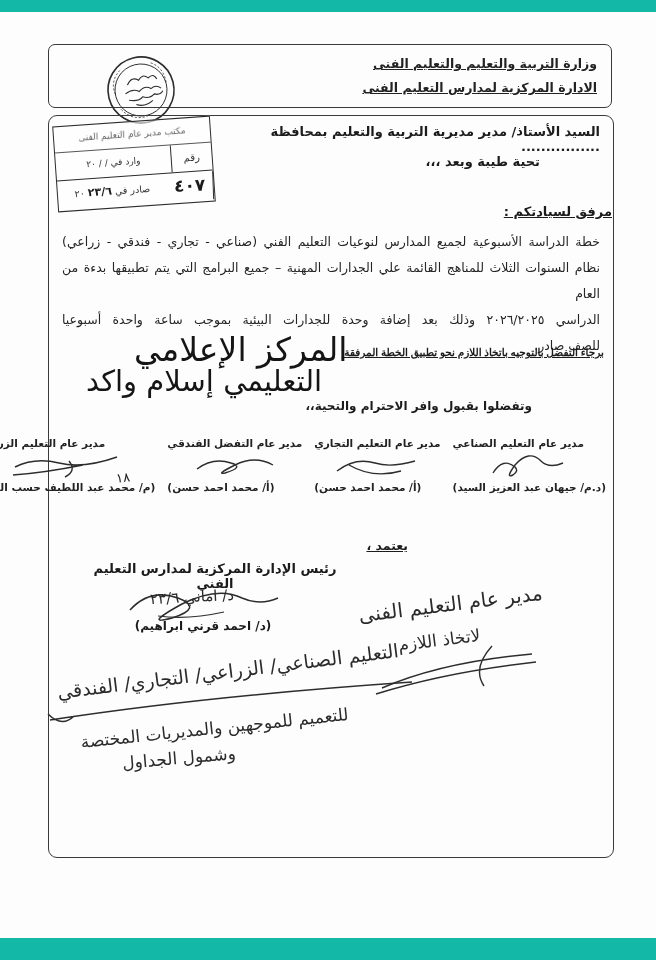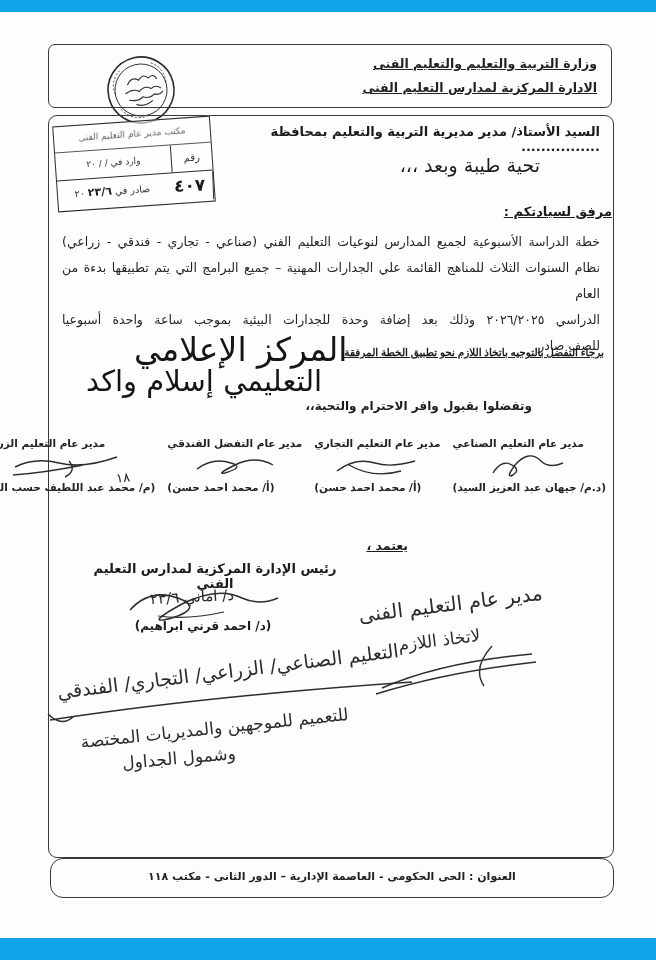--- a/index.html
+++ b/index.html
@@ -1,17 +1,17 @@
 <!DOCTYPE html>
 <html lang="ar" dir="rtl"><head>
 <meta charset="utf-8">
 <style>
   html,body{margin:0;padding:0;}
   body{background:#e9e5e9;font-family:"DejaVu Sans",sans-serif;}
-  #canvas{position:relative;width:656px;height:960px;margin:0 auto;background:#0ea5e9;overflow:hidden;direction:rtl;}
+  #canvas{position:relative;width:656px;height:960px;margin:0 auto;background:#14b8a6;overflow:hidden;direction:rtl;}
   .paper{position:absolute;left:0;top:12px;width:656px;height:926px;background:#fefdfe;}
   .abs{position:absolute;}
   .box{border:1.6px solid #3a3a3a;border-radius:7px;background:transparent;}
   
   #letterhead{left:48px;top:44px;width:562px;height:62px;}
   .lh-text{position:absolute;right:14px;top:7px;text-align:right;font-size:12.5px;font-weight:bold;line-height:24px;color:#222;}
   .lh-text div{text-decoration:underline;}
   #seal{left:95px;top:48px;width:92px;height:84px;}
   
   #frame{left:48px;top:115px;width:564px;height:741px;border-radius:9px;}
@@ -20,21 +20,21 @@
   #stamp .row1{height:25px;border-bottom:1.6px solid #2b2b2b;font-size:9px;line-height:25px;text-align:center;color:#3c3c3c;filter:blur(.5px);opacity:.8;overflow:hidden;white-space:nowrap;}
   #stamp .row2{display:flex;height:27px;border-bottom:1.6px solid #2b2b2b;direction:rtl;}
   #stamp .cell-num{width:40px;border-left:1.6px solid #2b2b2b;font-size:10px;line-height:27px;text-align:center;color:#333;}
   #stamp .cell-in{flex:1;font-size:9px;line-height:27px;text-align:center;color:#333;white-space:nowrap;}
   #stamp .row3{display:flex;height:28px;direction:rtl;}
   #stamp .cell-out{flex:1;font-size:9.5px;line-height:28px;text-align:center;color:#333;white-space:nowrap;}
   #stamp .cell-val{width:46px;border-right:1.6px solid #2b2b2b;font-size:17px;line-height:26px;text-align:center;color:#1a1a1a;font-weight:bold;transform:rotate(2deg);}
   .hw-date{font-size:11px;font-weight:bold;color:#1a1a1a;}
   
   #addressee{right:56px;top:124px;width:400px;text-align:right;font-weight:bold;font-size:13px;color:#1c1c1c;}
-  #greeting{right:116px;top:154px;font-weight:normal;font-size:19px;color:#1c1c1c;}
+  #greeting{right:116px;top:154px;font-weight:bold;font-size:13px;color:#1c1c1c;}
   
   #subject{right:44px;top:204px;font-weight:bold;font-size:13px;text-decoration:underline;color:#1c1c1c;}
   #bodytext{right:56px;left:62px;top:229px;font-size:12.5px;line-height:26px;color:#252525;}
   .jline{text-align:justify;text-align-last:justify;}
   .lastline{text-align:right;}
   
   #request{right:52px;top:346px;font-size:10.5px;font-weight:bold;text-decoration:underline;color:#1d1d1d;font-family:Liberation Serif, serif;}
   #wm1{left:118px;top:330px;font-size:33px;color:#151515;margin-left:16px;}
   #wm2{left:86px;top:364px;font-size:29px;color:#151515;}
   #closing{right:124px;top:399px;font-size:12px;font-weight:bold;color:#1c1c1c;}
@@ -177,16 +177,13 @@
 
   <div id="note-b" class="abs">
     <div id="note-b1" class="hw">التعليم الصناعي/ الزراعي/ التجاري/ الفندقي</div>
     <svg id="note-b-stroke" viewBox="0 0 372 46">
       <path d="M4 42 Q160 18 366 4 M2 36 q14 14 26 2" stroke-width="1.5"></path>
     </svg>
     <div id="note-b2" class="hw">للتعميم للموجهين والمديريات المختصة</div>
     <div id="note-b3" class="hw">وشمول الجداول</div>
   </div>
 
-  <div id="footer" class="abs box">
-    <div class="addr">العنوان : الحى الحكومى - العاصمة الإدارية  – الدور الثانى  - مكتب ١١٨</div>
-  </div>
 </div>
 
 </body></html>

